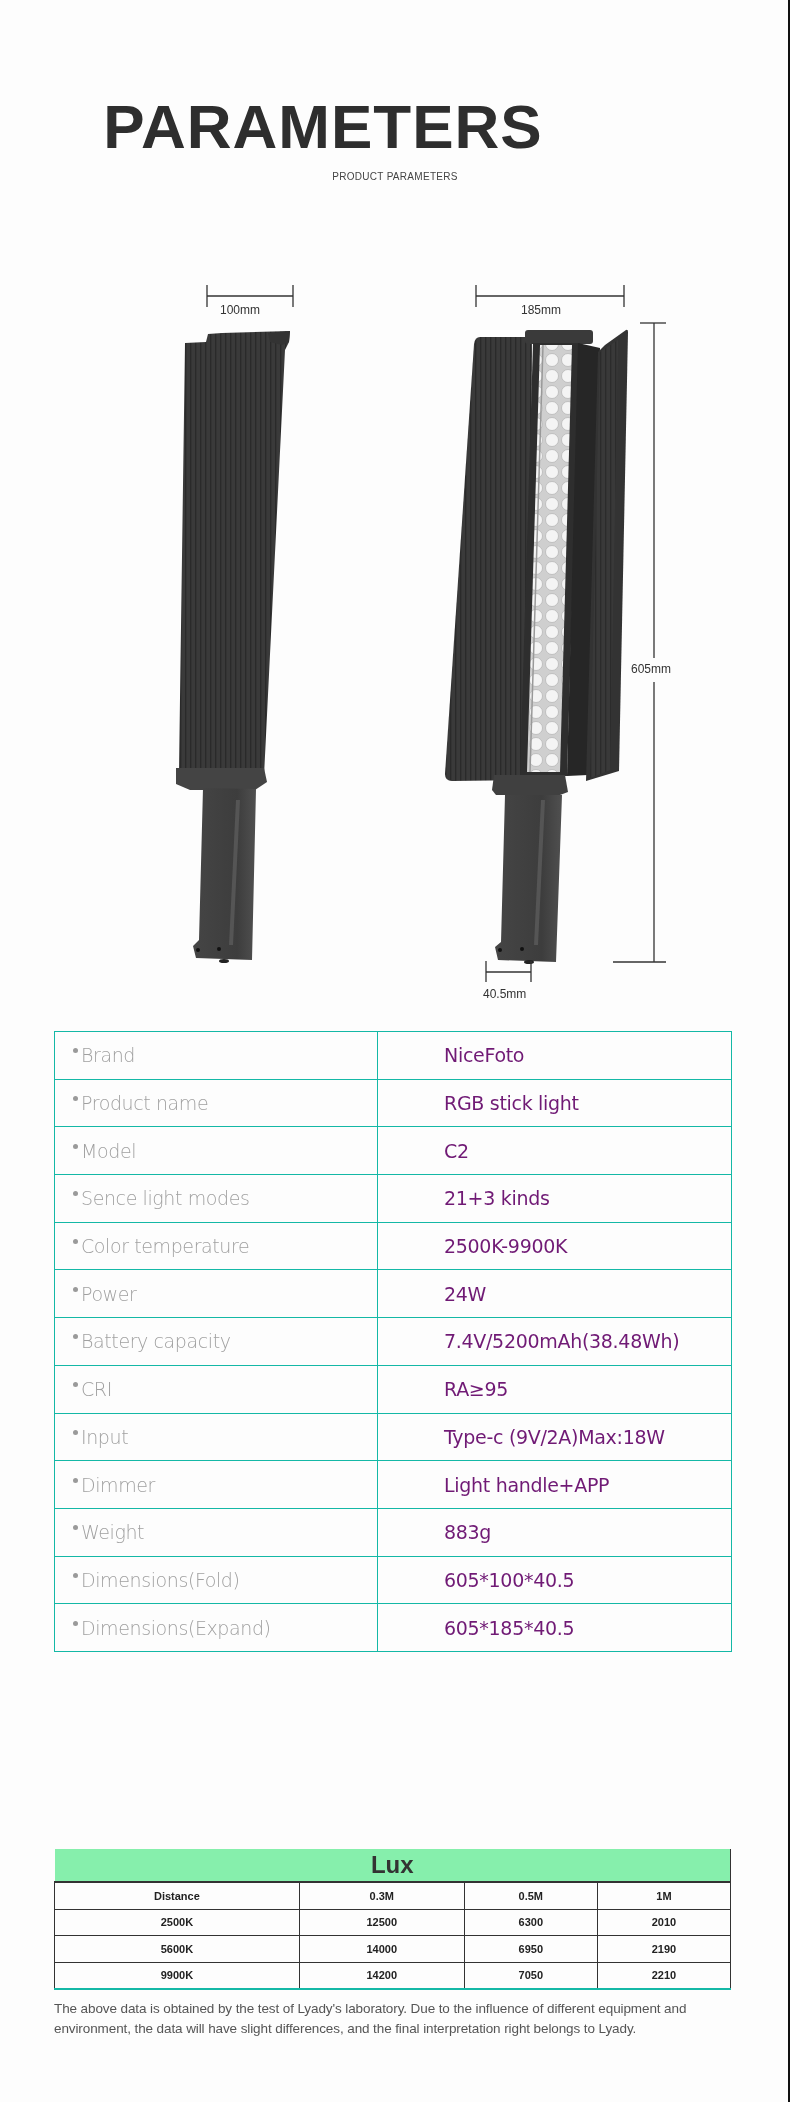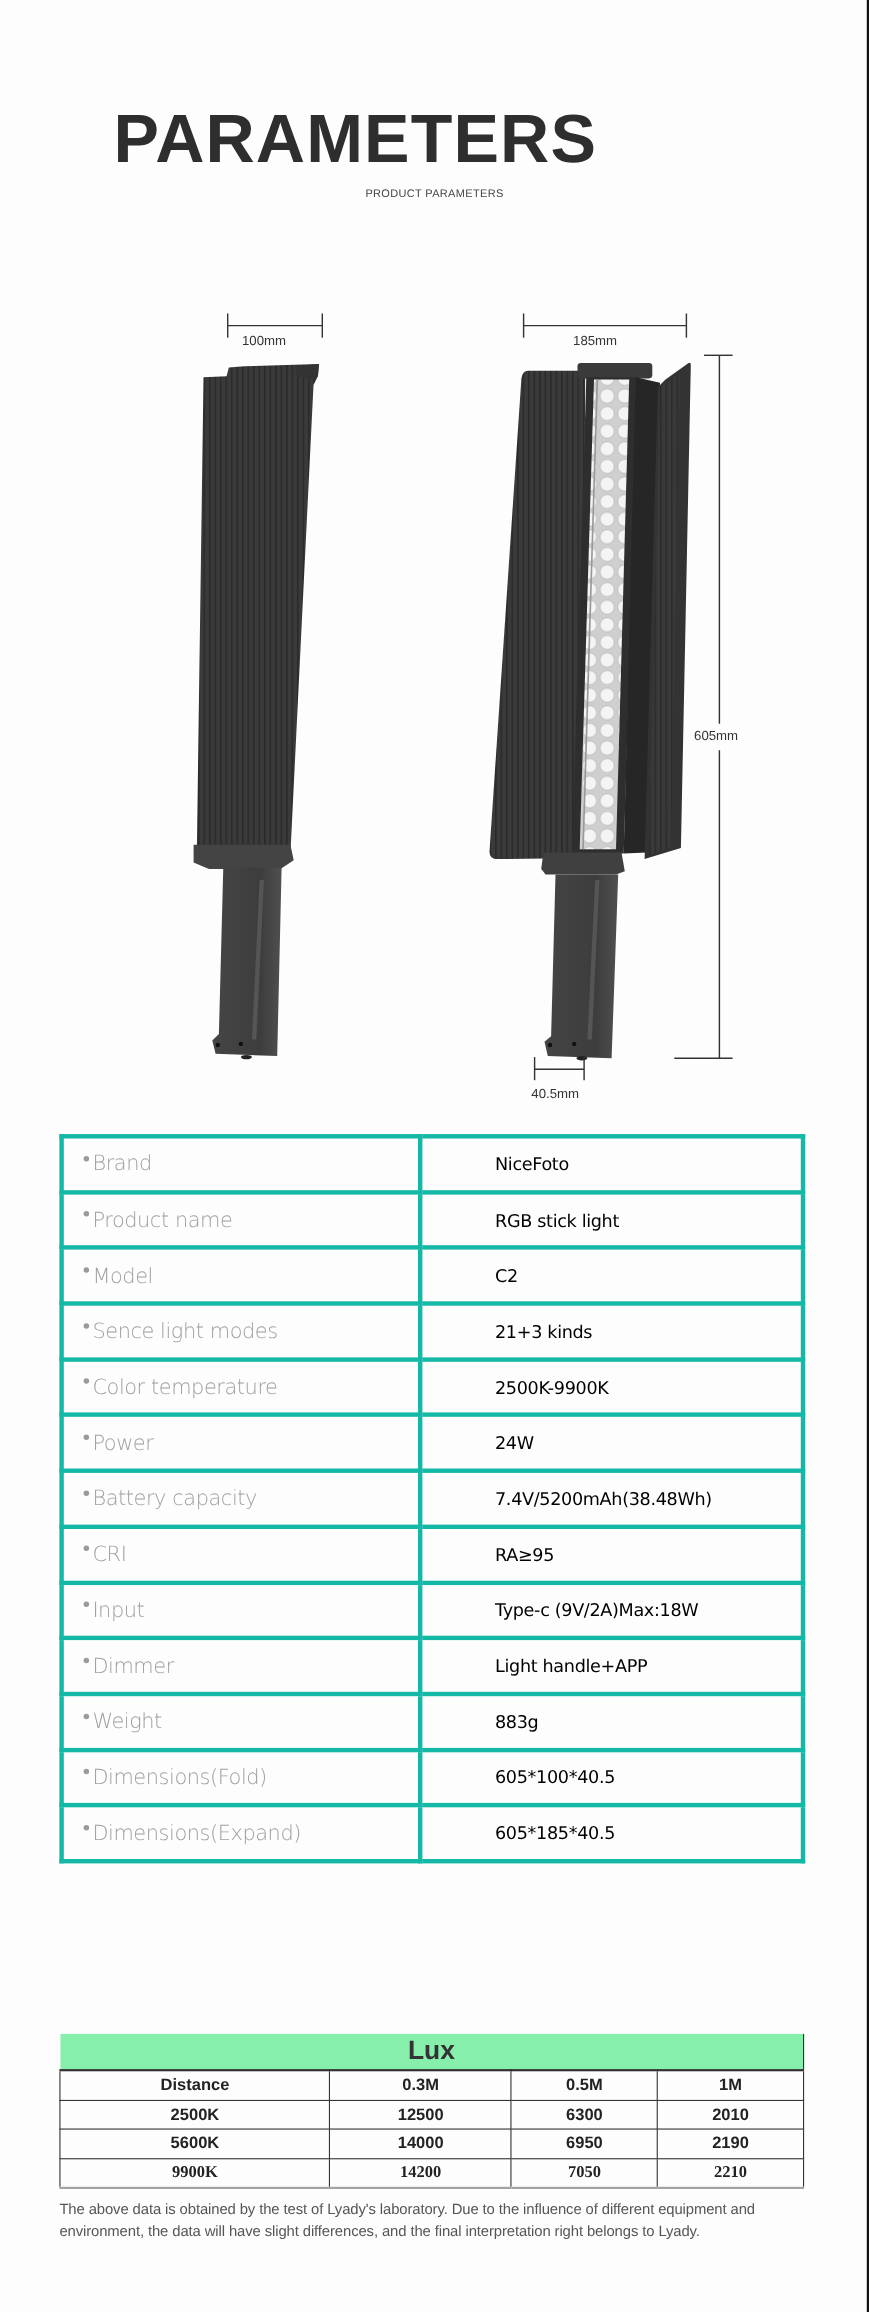--- a/index.html
+++ b/index.html
@@ -3,28 +3,28 @@
 <meta charset="utf-8">
 <style>
   html, body { margin:0; padding:0; }
   body { width:790px; height:2102px; background:#fdfdfd; position:relative; overflow:hidden; font-family:"Liberation Sans", sans-serif; color:#333; }
   .right-edge { position:absolute; right:0; top:0; width:2px; height:2102px; background:#111; }
   .title { position:absolute; top:92px; left:0; width:646px; text-align:center; font-weight:bold; font-size:62px; letter-spacing:1px; color:#2e2e2e; line-height:70px; }
   .subtitle { position:absolute; top:171px; left:0; width:790px; text-align:center; font-size:10px; color:#444; letter-spacing:0.3px; }
   .illus { position:absolute; left:0; top:270px; width:790px; height:740px; }
   .dim-label { position:absolute; font-size:12px; color:#333;text-align:right; }
   .spec { position:absolute; left:54px; top:1031px; width:678px; border-collapse:collapse; }
-  .spec td { border:4px solid #14b8a6; height:46.7px; padding:0; font-size:21px; }
+  .spec td { border:1px solid #14b8a6; height:46.7px; padding:0; font-size:21px; }
   .spec td.k { width:304px; color:#a0a0a0; padding-left:18px; font-family:"DejaVu Sans", sans-serif; font-size:19px; font-weight:300; letter-spacing:-0.4px; }
   .spec td.k .dot { display:inline-block; width:5px; height:5px; border-radius:50%; background:#9a9a9a; vertical-align:middle; margin-right:3px; position:relative; top:-6px; }
-  .spec td.v { padding-left:66px; color:#000000; font-family:"DejaVu Sans", sans-serif; font-size:16px; letter-spacing:-0.3px; }
+  .spec td.v { padding-left:66px; color:#701a75; font-family:"DejaVu Sans", sans-serif; font-size:19px; letter-spacing:-0.3px; }
   .lux { position:absolute; left:54px; top:1849px; width:677px; border-collapse:collapse; }
   .lux th.cap { background:#86efac; height:30px; font-size:24px; font-weight:bold; color:#333; border:none; border-bottom:2px solid #333; border-right:1px solid #333; }
-  .lux td { border:1px solid #333; height:25.5px; text-align:center; font-size:15px; font-weight:bold; color:#222; padding:0; }
-  .lux tr:last-child td { border-bottom:2px solid #a3a3a3;font-family:Liberation Serif, serif; }
+  .lux td { border:1px solid #333; height:25.5px; text-align:center; font-size:11px; font-weight:bold; color:#222; padding:0; }
+  .lux tr:last-child td { border-bottom:2px solid #14b8a6; }
   .note { position:absolute; left:54px; top:1999px; width:690px; font-size:13.5px; line-height:20px; color:#555; font-weight:300; letter-spacing:-0.1px; }
 </style>
 </head>
 <body>
 
 <div class="right-edge"></div>
 
 <div class="title">PARAMETERS</div>
 <div class="subtitle">PRODUCT PARAMETERS</div>
 

